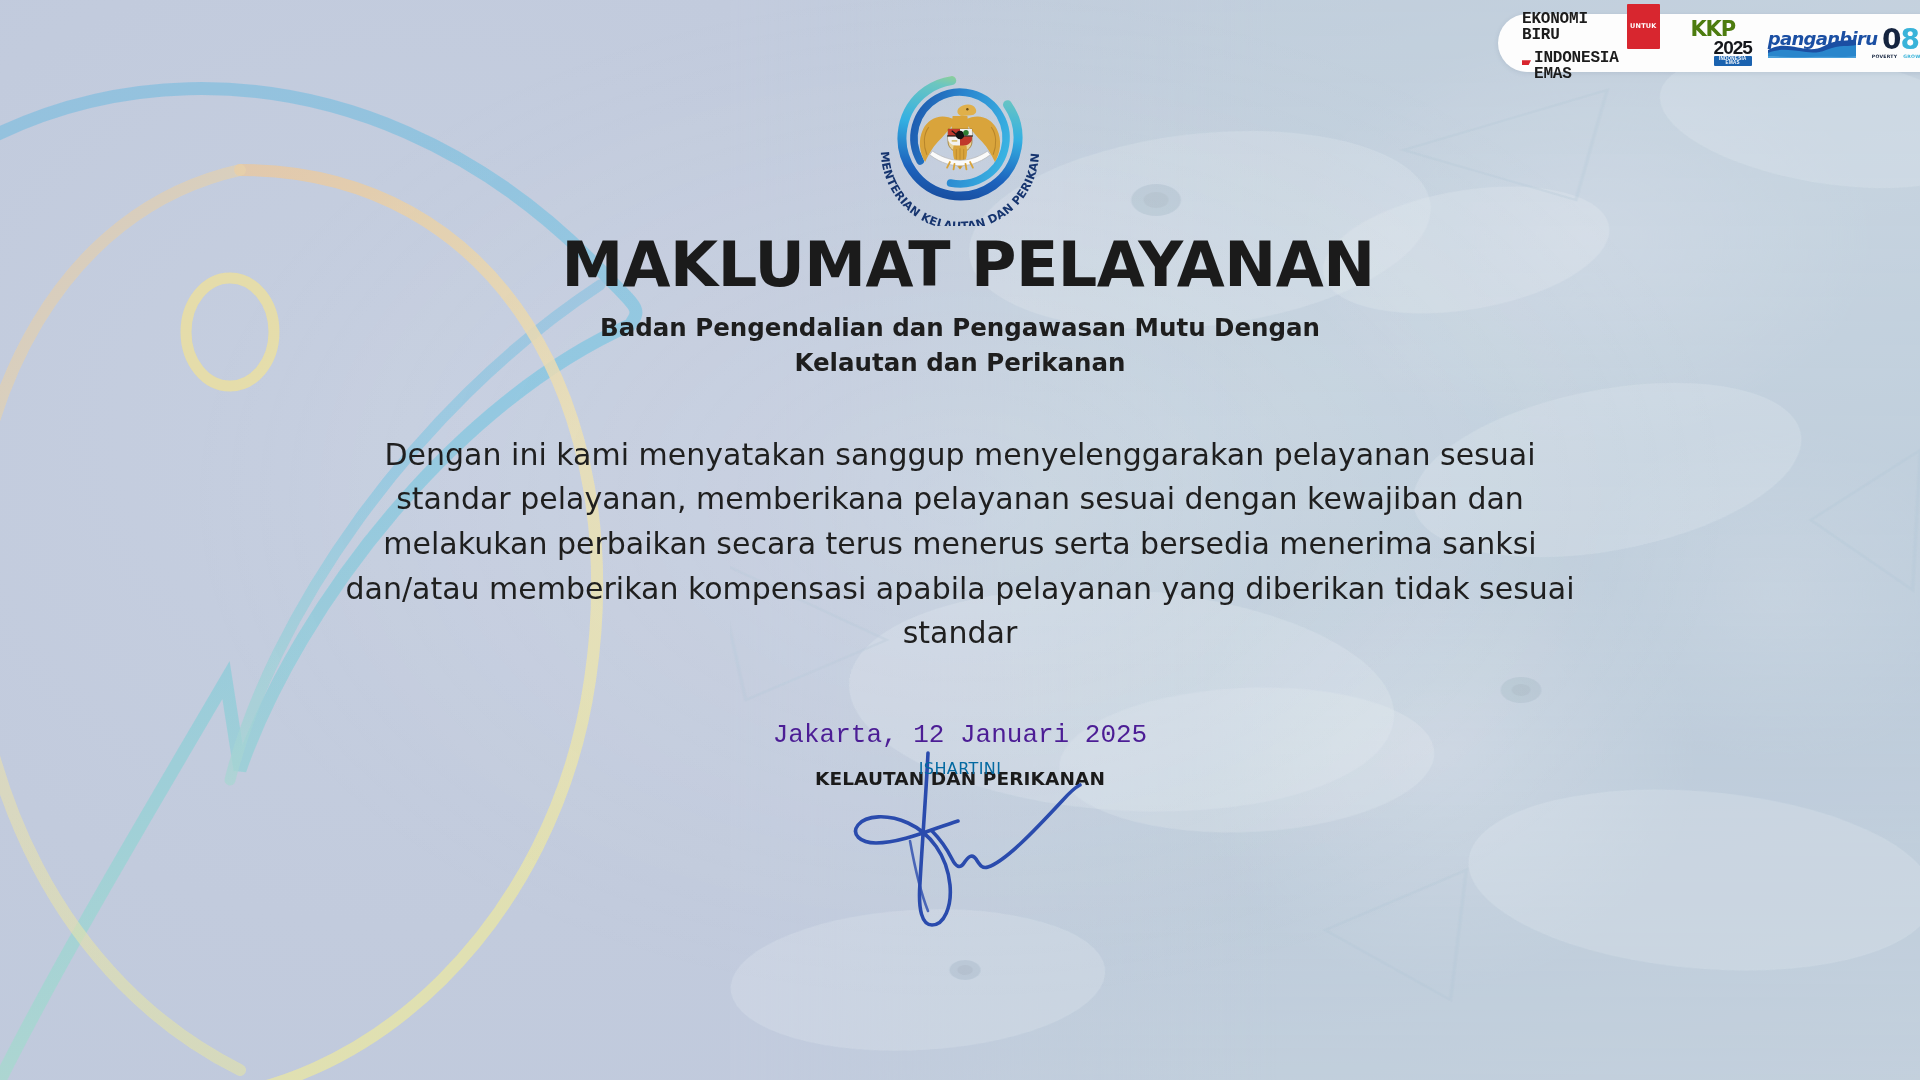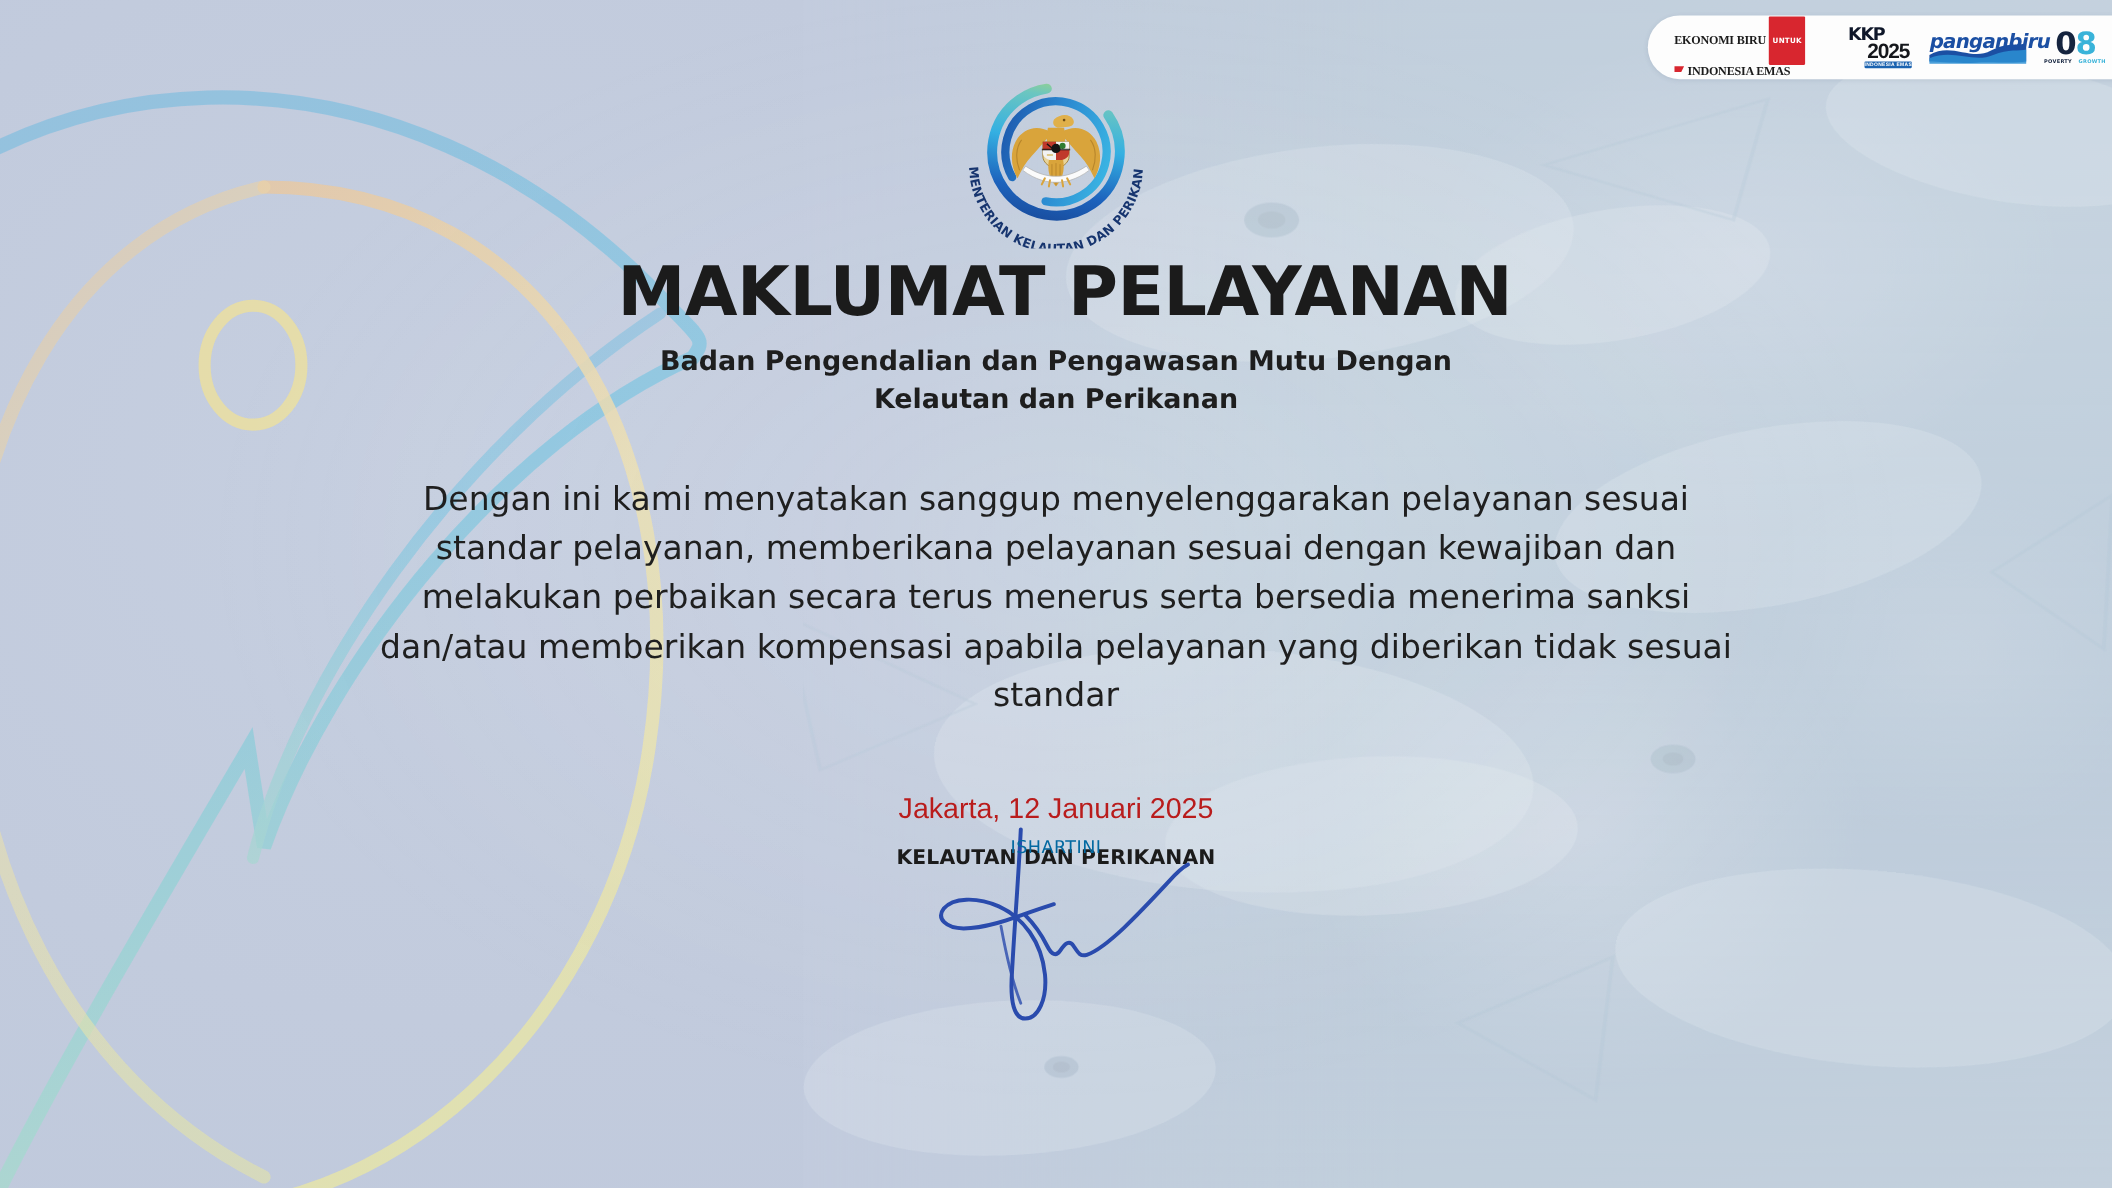--- a/index.html
+++ b/index.html
@@ -49,22 +49,22 @@
     display:flex; align-items:center; gap:14px;
     padding:0 10px 0 24px;
     box-shadow:0 1px 5px rgba(70,90,120,.14);
   }
   .logo-item { display:flex; align-items:center; }
 
   
   .eb { line-height:1; display:flex; flex-direction:column; gap:1px; }
   .eb-r1 { display:flex; align-items:center; gap:3px; }
   .eb-t1, .eb-t2 {
-    font-family:Liberation Serif, serif;
-    font-weight:bold; font-size:11px; letter-spacing:-.2px;
+    font-family:Liberation Mono, monospace;
+    font-weight:bold; font-size:16px; letter-spacing:-.2px;
     color:#1c1c1c;
   }
   .eb-t2 { color:#1c1c1c; }
   .eb-untuk {
     background:#d8262f; color:#fff;
     font-size:6.5px; font-weight:bold; letter-spacing:.2px;
     padding:19px 3px; border-radius:1px;
     font-family:"DejaVu Sans", sans-serif;
   }
   .eb-r2 { display:flex; align-items:center; gap:3px; }
@@ -72,21 +72,21 @@
     width:9px; height:11px;
     background:linear-gradient(#d8262f 0 50%, #fff 50% 100%);
     clip-path:polygon(0 0,100% 0,70% 50%,100% 100%,0 100%);
     flex:0 0 auto;
   }
 
   
   .kkp { line-height:.92; text-align:center; }
   .kkp-top {
     font-family:"DejaVu Sans", sans-serif;
-    font-weight:bold; font-size:16px; letter-spacing:-1.2px; color:#0f172a;
+    font-weight:bold; font-size:21px; letter-spacing:-1.2px; color:#4d7c0f;
   }
   .kkp-bot {
     font-family:Liberation Sans, sans-serif;
     font-weight:bold; font-size:19px; letter-spacing:-1px; color:#15171c;
     position:relative;
     margin-left:40px;
   }
   .kkp-tag {
     display:block; background:#1b63b0; color:#fff;
     font-size:4.5px; letter-spacing:.3px; font-weight:bold;
@@ -151,22 +151,22 @@
     width:1250px;
     font-family:"DejaVu Sans", sans-serif;
     font-size:30px;
     font-weight:400;
     color:#1f1f1f;
     line-height:1.49;
   }
 
   .sign-block { margin-top:64px; }
   .sign-place {
-    font-family:Liberation Sans, sans-serif;
-    font-size:26px; color:#b91c1c;margin-top:16px;
+    font-family:Liberation Mono, monospace;
+    font-size:26px; color:#4c1d95;margin-top:16px;
   }
   .sign-role {
     margin-top:16px;
     font-family:"DejaVu Sans", sans-serif;
     font-weight:bold;
     font-size:18.5px;
     color:#1b1b1b;
     line-height:1.45;
     letter-spacing:.1px;
   }

